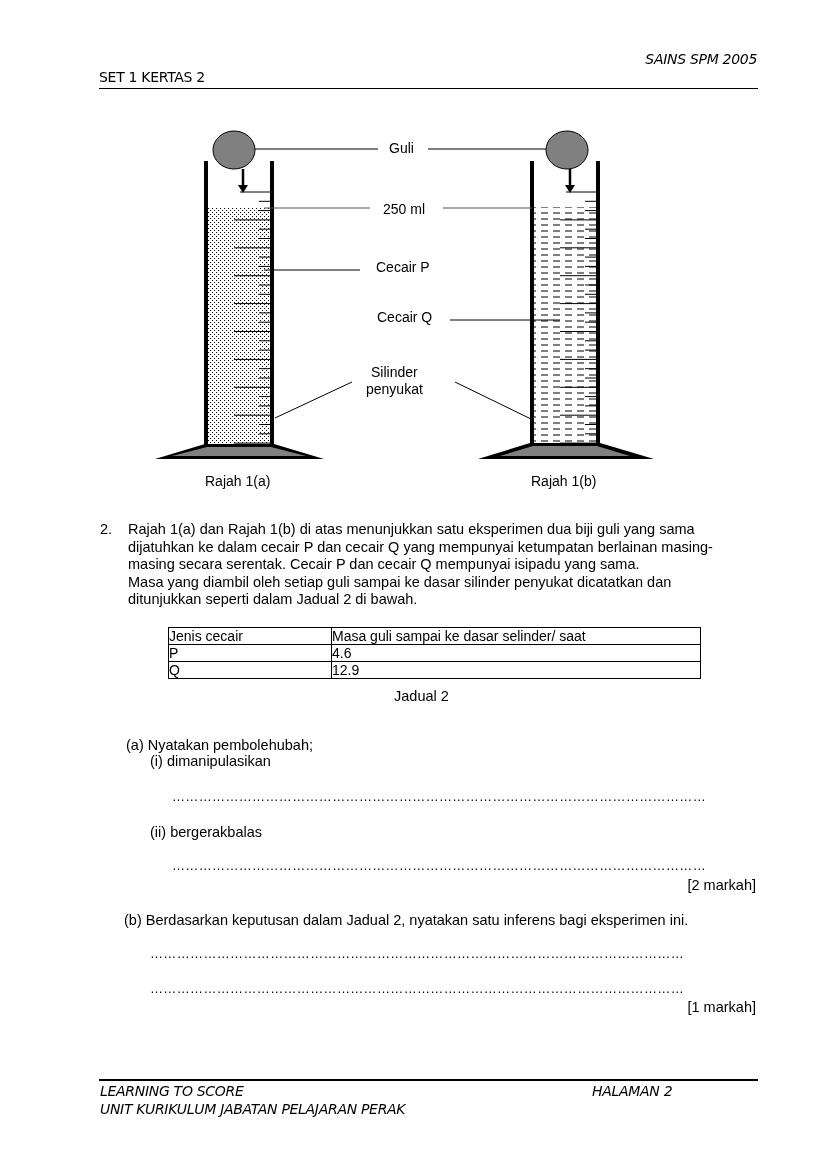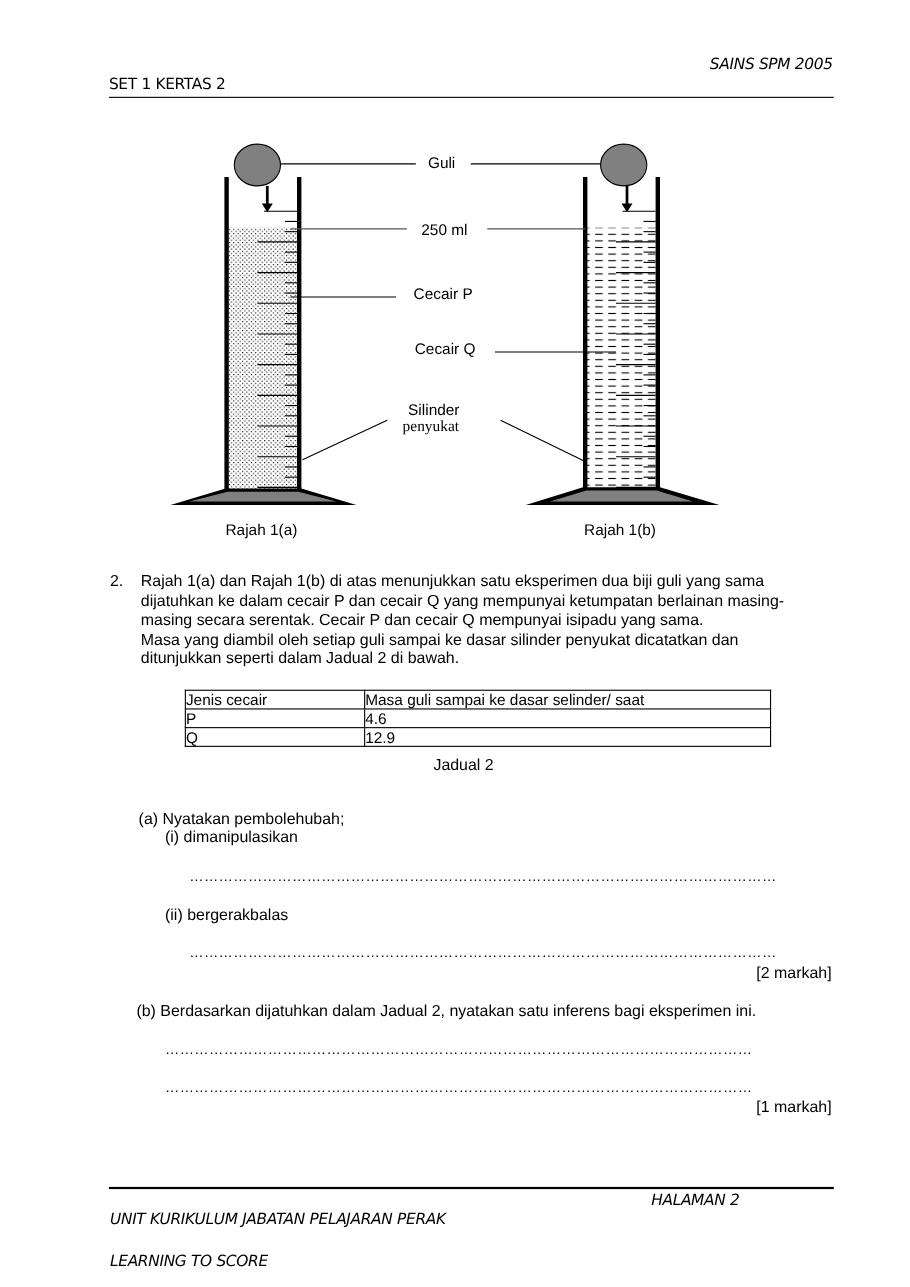--- a/index.html
+++ b/index.html
@@ -141,21 +141,21 @@
   <line x1="450" y1="320" x2="560" y2="320" stroke="#000" stroke-width="1"></line>
   <line x1="352" y1="382" x2="275" y2="418" stroke="#000" stroke-width="1"></line>
   <line x1="455" y1="382" x2="531" y2="419" stroke="#000" stroke-width="1"></line>
 </svg>
 
 <div class="fig-label" style="left:389px; top:140px;">Guli</div>
 <div class="fig-label" style="left:383px; top:201px;">250 ml</div>
 <div class="fig-label" style="left:376px; top:259px;">Cecair P</div>
 <div class="fig-label" style="left:377px; top:309px;">Cecair Q</div>
 <div class="fig-label" style="left:371px; top:364px;">Silinder</div>
-<div class="fig-label" style="left:366px; top:381px;font-family:Liberation Serif, serif;">penyukat</div>
+<div class="fig-label" style="left:366px; top:381px;">penyukat</div>
 <div class="fig-label" style="left:205px; top:473px;">Rajah 1(a)</div>
 <div class="fig-label" style="left:531px; top:473px;">Rajah 1(b)</div>
 
 <div class="question">
   <div class="q-num">2.</div>
   <div class="q-text">
     <div>Rajah 1(a) dan Rajah 1(b) di atas menunjukkan satu eksperimen dua biji guli yang sama</div>
     <div>dijatuhkan ke dalam cecair  P dan cecair Q yang mempunyai ketumpatan berlainan masing-</div>
     <div>masing  secara serentak. Cecair P dan cecair Q mempunyai isipadu yang sama.</div>
     <div>Masa yang diambil oleh setiap guli sampai ke dasar silinder penyukat dicatatkan dan</div>
@@ -181,21 +181,21 @@
   </table>
 <div class="table-cap">Jadual 2</div>
 
 <div class="sub" style="left:126px; top:737px;">(a) Nyatakan  pembolehubah;</div>
 <div class="sub" style="left:150px; top:753px;">(i)  dimanipulasikan</div>
 <div class="dots" style="left:172px; top:789px; width:566px;">…………………………………………………………………………………………………………</div>
 <div class="sub" style="left:150px; top:824px;">(ii) bergerakbalas</div>
 <div class="dots" style="left:172px; top:858px; width:566px;">…………………………………………………………………………………………………………</div>
 <div class="marks" style="top:877px;">[2 markah]</div>
 
-<div class="sub" style="left:124px; top:912px;">(b)  Berdasarkan dijatuhkan dalam Jadual 2, nyatakan satu inferens bagi eksperimen ini.</div>
+<div class="sub" style="left:124px; top:912px;">(b)  Berdasarkan keputusan dalam Jadual 2, nyatakan satu inferens bagi eksperimen ini.</div>
 <div class="dots" style="left:150px; top:946px; width:588px;">…………………………………………………………………………………………………………</div>
 <div class="dots" style="left:150px; top:981px; width:588px;">…………………………………………………………………………………………………………</div>
 <div class="marks" style="top:999px;">[1 markah]</div>
 
 <div class="ftr-rule"></div>
-<div class="ftr" style="left:100px; top:1139px;">LEARNING TO SCORE</div>
+<div class="ftr" style="left:100px; top:1083px;">LEARNING TO SCORE</div>
 <div class="ftr" style="left:100px; top:1101px;">UNIT KURIKULUM JABATAN PELAJARAN PERAK</div>
 <div class="ftr" style="left:592px; top:1083px;">HALAMAN  2</div>
 
 </body></html>

